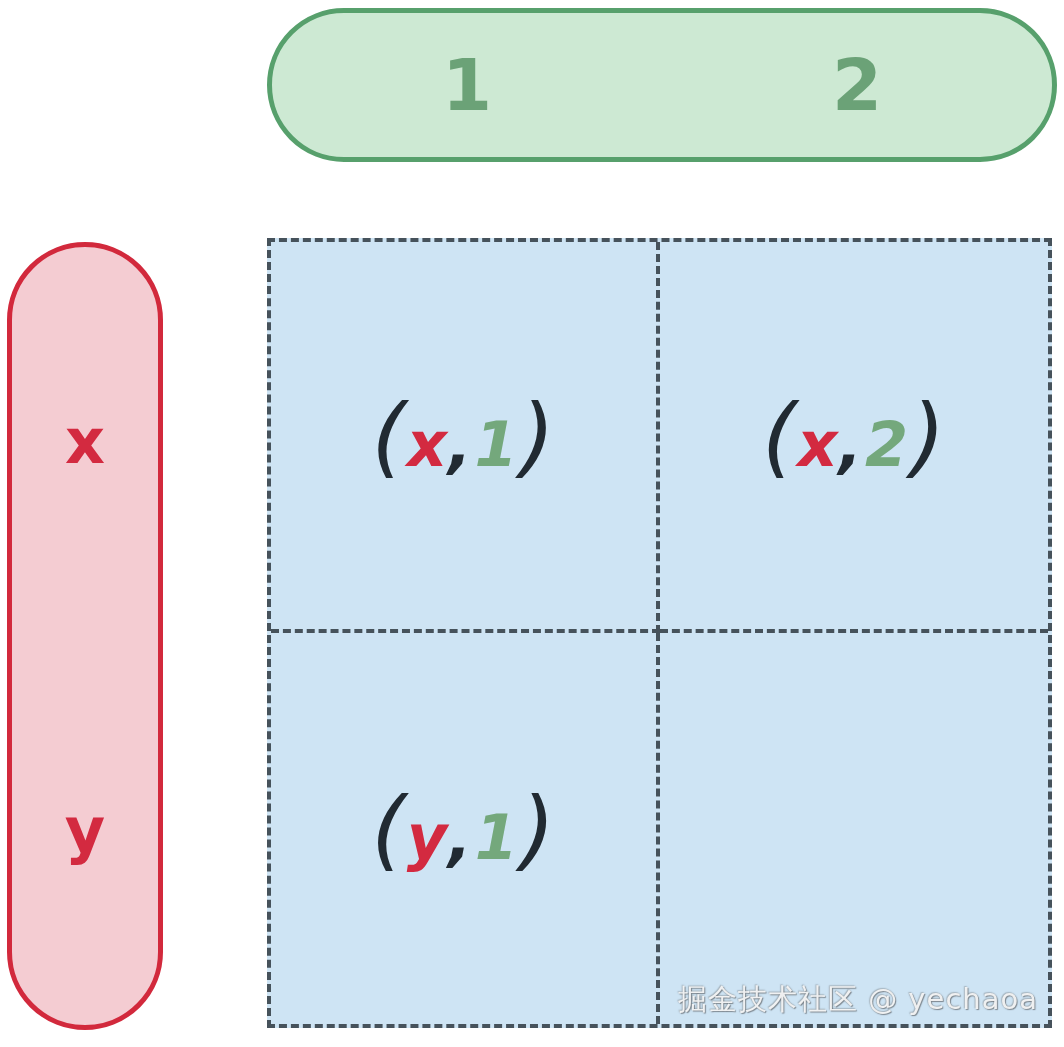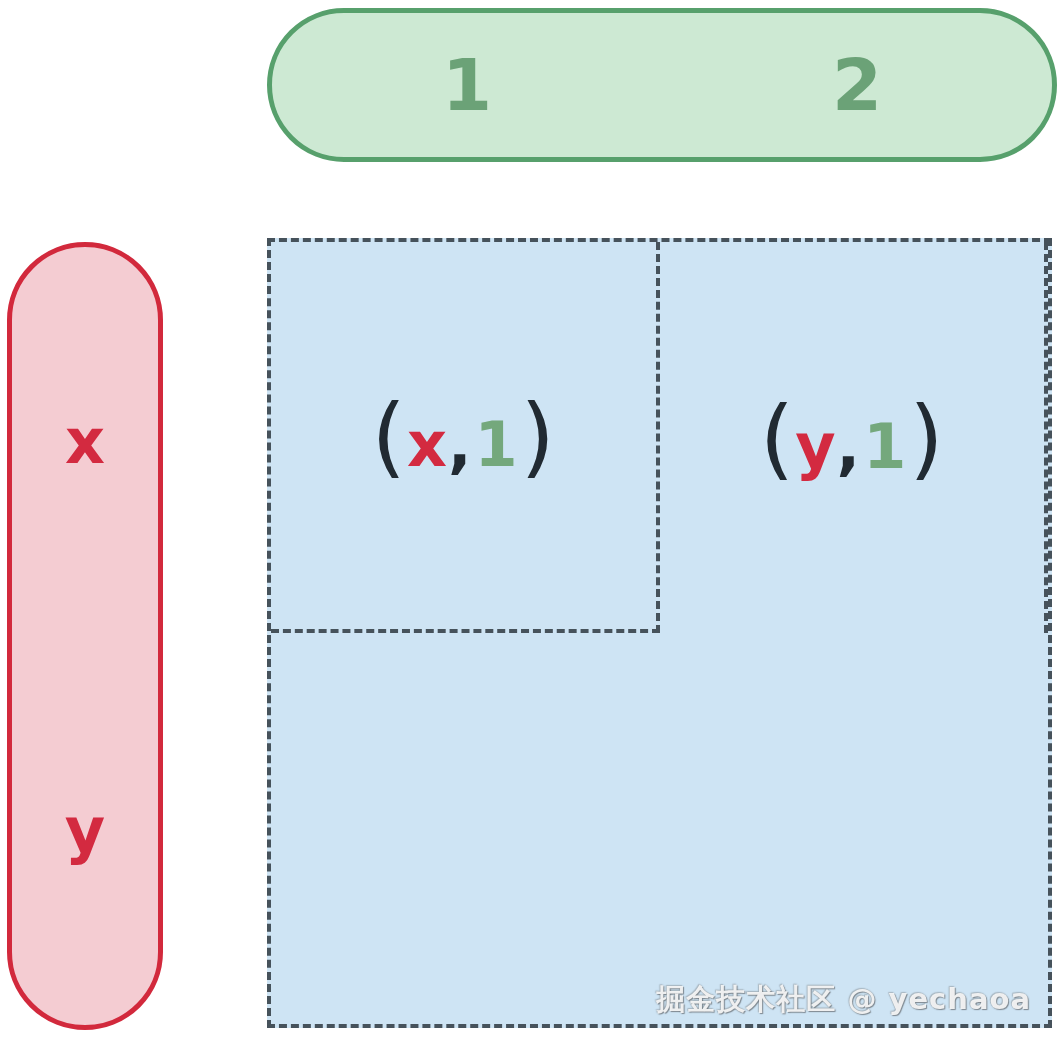--- a/index.html
+++ b/index.html
@@ -80,21 +80,21 @@
   .cell {
     display: flex;
     align-items: center;
     justify-content: center;
     box-sizing: border-box;
   }
   .cell-tl { border-right: 4px dashed var(--dash, #46525b); border-bottom: 4px dashed var(--dash, #46525b); }
   .cell-tr { border-bottom: 4px dashed var(--dash, #46525b); }
   .cell-bl { border-right: 4px dashed var(--dash, #46525b); text-align: center; }
 
-  .pair { white-space: nowrap; line-height: 1; }
+  .pair { white-space: nowrap; line-height: 1; font-style: italic; }
   .pair span { vertical-align: baseline; }
   .paren {
     font-size: 88px;
     font-weight: 500;
     color: var(--dark-text, #212a32);
   }
   .pair-first {
     font-size: 62px;
     font-weight: bold;
     color: var(--red-text, #d32a40);
@@ -108,30 +108,29 @@
   .pair-second {
     font-size: 62px;
     font-weight: bold;
     color: var(--green-num, #74a87c);
     margin: 0 3px;
   }
 
   
   .watermark {
     position: absolute;
-    right: 33px;
+    right: 26px;
     top: 980px;
     font-size: 29px;
     letter-spacing: 1px;
     color: rgba(248, 248, 248, 0.92);
     text-shadow:
       1px 1px 1px rgba(90, 95, 100, 0.65),
       -1px -1px 1px rgba(120, 125, 130, 0.35),
       0 0 2px rgba(100, 105, 110, 0.4);
-    font-weight: bold;
   }
 </style>
 </head>
 <body>
 
 <div class="canvas">
 
   <div class="pill-h">
     <span class="pill-h-item">1</span>
     <span class="pill-h-item">2</span>
@@ -143,20 +142,25 @@
   </div>
 
   <div class="grid">
 
     <div class="cell cell-tl">
       <div class="pair">
         <span class="paren">(</span><span class="pair-first">x</span><span class="pair-comma">,</span><span class="pair-second">1</span><span class="paren">)</span>
       </div>
     </div>
 
+    <div class="cell cell-tr">
+      <div class="pair">
+        <span class="paren">(</span><span class="pair-first">x</span><span class="pair-comma">,</span><span class="pair-second">2</span><span class="paren">)</span>
+      </div>
+    </div>
 
     <div class="cell cell-bl">
       <div class="pair">
         <span class="paren">(</span><span class="pair-first">y</span><span class="pair-comma">,</span><span class="pair-second">1</span><span class="paren">)</span>
       </div>
     </div>
 
 
   </div>
 

